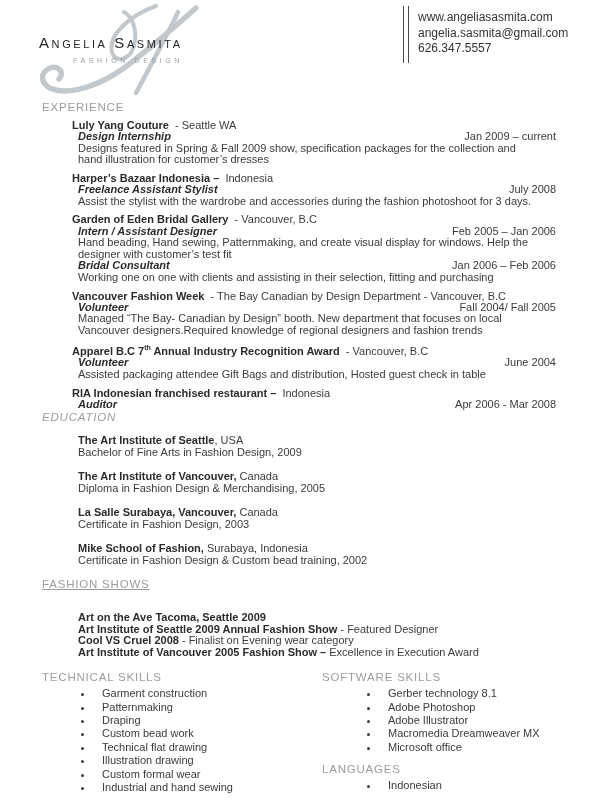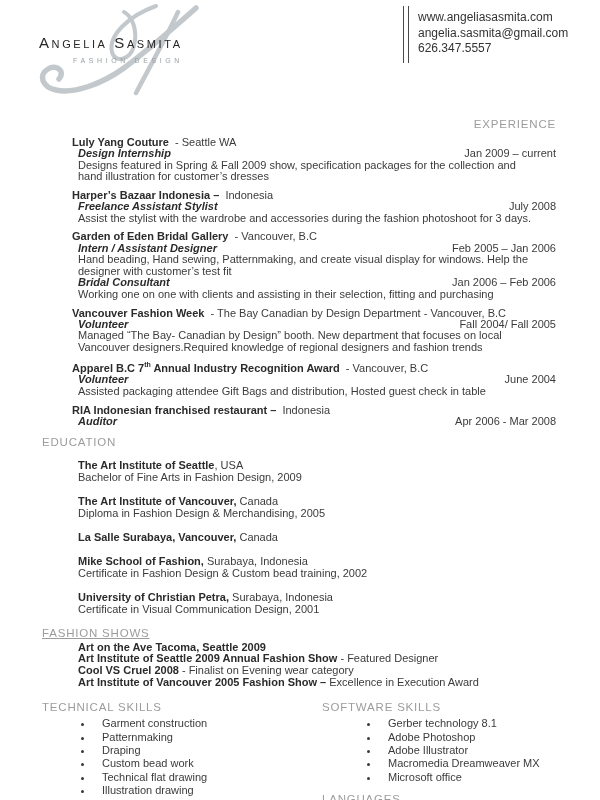--- a/index.html
+++ b/index.html
@@ -44,22 +44,22 @@
   }
   .contact .c-line { font-size: 12px; line-height: 15.5px; color: #333; }
 
   
   main { padding: 0 44px 0 42px; }
 
   .sec {
     font-size: 11.5px; font-weight: normal;
     color: #9c9c9c; letter-spacing: 0.8px;
   }
-  #sec-experience { margin-top: 21px; text-align: right; }
-  #sec-education  { margin-top: 9px; }
+  #sec-experience { margin-top: 4px; }
+  #sec-education  { margin-top: 1px; font-style: italic; }
   #sec-shows      { margin-top: 11px; text-decoration: underline; }
 
   
   .entry { margin-left: 30px; margin-top: 6px; }
   .company-line { font-size: 11px; line-height: 12.2px; }
   .co  { font-weight: bold; color: #2b2b2b; }
   .co sup { font-size: 7px; font-weight: bold; }
   .loc { margin-left: 3px; }
   .role { margin-left: 6px; }
   .role-line {
@@ -68,21 +68,21 @@
   }
   .rt { font-weight: bold; font-style: italic; color: #2b2b2b; }
   .rd { font-weight: normal; }
   .desc { font-size: 11px; line-height: 11.6px; max-width: 463px; }
 
   
   .edu { margin-left: 36px; margin-top: 12px; font-size: 11px; line-height: 11.9px; }
   .school { font-weight: bold; color: #2b2b2b; }
 
   
-  .shows { margin-left: 36px; margin-top: 3px; }
+  .shows { margin-left: 36px; margin-top: 22px; }
   .show { font-size: 11px; line-height: 11.9px; white-space: nowrap; }
   .show .b { font-weight: bold; color: #2b2b2b; }
 
   
   .skills-row { display: flex; margin-top: 12px; }
   .skills-col-left  { width: 280px; }
   .skills-col-right { flex: 1; }
   .skills-row ul { list-style: disc; margin: 4px 0 0; padding-left: 52px; }
   .skills-col-right ul { padding-left: 58px; }
   .skills-row li {
@@ -213,28 +213,25 @@
     <div class="edu">
       <div><span class="school">The Art Institute of Seattle</span><span>, USA</span></div>
       <div>Bachelor of Fine Arts in Fashion Design, 2009</div>
     </div>
     <div class="edu">
       <div><span class="school">The Art Institute of Vancouver,</span><span> Canada</span></div>
       <div>Diploma in Fashion Design &amp; Merchandising, 2005</div>
     </div>
     <div class="edu">
       <div><span class="school">La Salle Surabaya, Vancouver,</span><span> Canada</span></div>
+      <div>Certificate in Fashion Design, 2003</div>
     </div>
     <div class="edu">
       <div><span class="school">Mike School of Fashion,</span><span> Surabaya, Indonesia</span></div>
       <div>Certificate in Fashion Design &amp; Custom bead training, 2002</div>
-    </div>
-    <div class="edu">
-      <div><span class="school">University of Christian Petra,</span><span> Surabaya, Indonesia</span></div>
-      <div>Certificate in Visual Communication Design, 2001</div>
     </div>
 
     <h2 class="sec" id="sec-shows">FASHION SHOWS</h2>
 
     <div class="shows">
       <div class="show"><span class="b">Art on the Ave Tacoma, Seattle 2009</span><span></span></div>
       <div class="show"><span class="b">Art Institute of Seattle 2009 Annual Fashion Show</span><span> - Featured Designer</span></div>
       <div class="show"><span class="b">Cool VS Cruel 2008</span><span> - Finalist on Evening wear category</span></div>
       <div class="show"><span class="b">Art Institute of Vancouver 2005 Fashion Show –</span><span> Excellence in Execution Award</span></div>
     </div>

